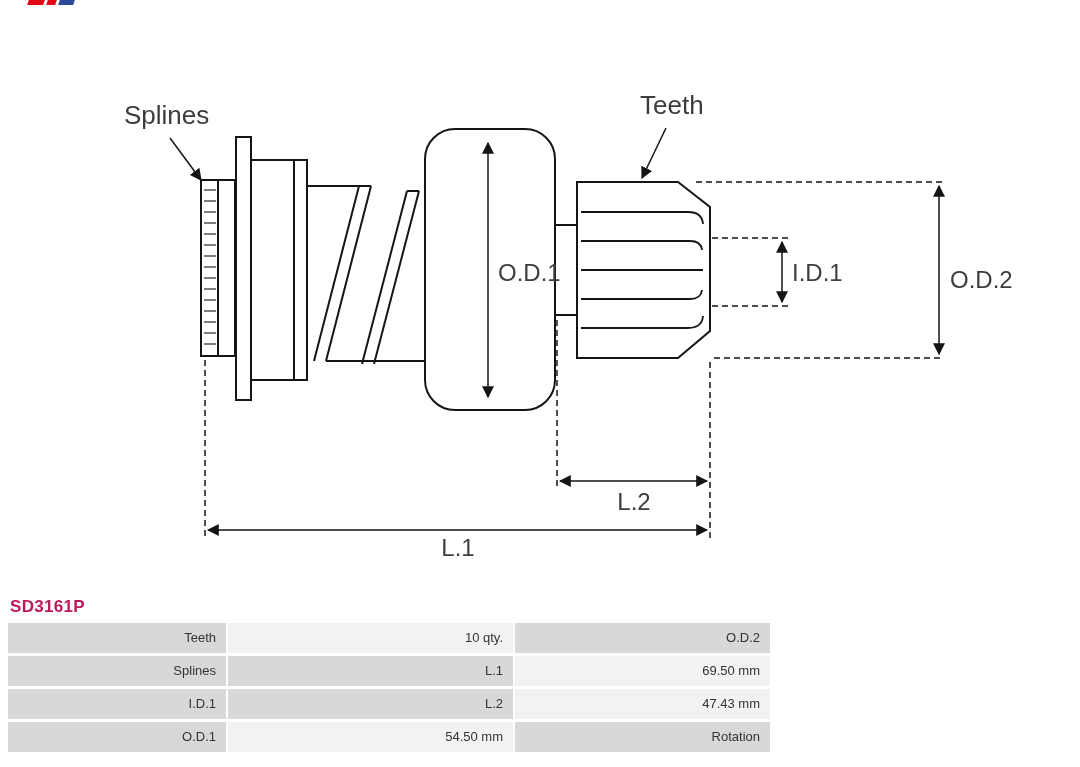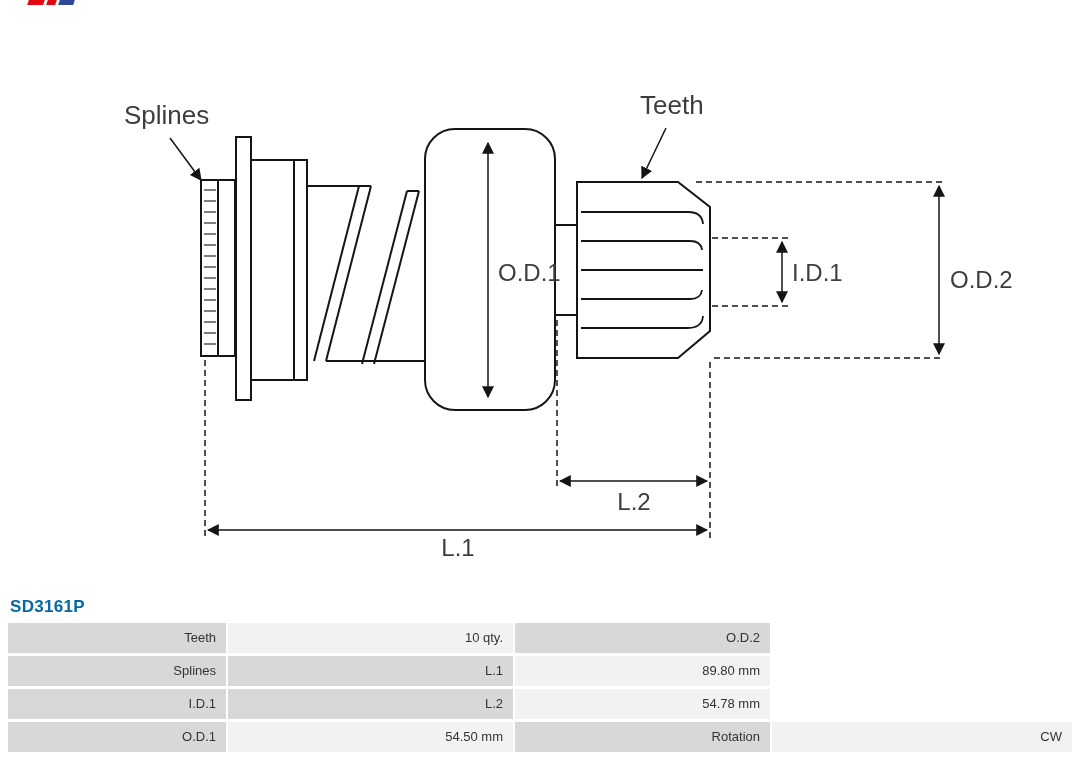--- a/index.html
+++ b/index.html
@@ -8,21 +8,21 @@
   
   .logo-fragment{position:absolute;top:0;left:28px;height:6px;display:flex;gap:3px;align-items:flex-start;}
   .logo-fragment .seg{display:block;height:5px;}
   .seg-r1{width:16px;background:#e30613;transform:skewX(-18deg);}
   .seg-r2{width:9px;background:#e30613;transform:skewX(-18deg);}
   .seg-b1{width:15px;background:#2d4899;transform:skewX(-18deg);}
 
   .diagram-wrap{width:1080px;height:595px;}
   svg text{fill:#3d3d3d;font-family:"Liberation Sans",sans-serif;}
 
-  .part-number{margin:2px 0 6px 10px;font-size:17px;font-weight:bold;color:#0369a1;letter-spacing:0.3px;}
+  .part-number{margin:2px 0 6px 10px;font-size:17px;font-weight:bold;color:#be185d;letter-spacing:0.3px;}
 
   .spec-table{margin:0 8px;width:1064px;}
   .trow{display:grid;grid-template-columns:218px 285px 255px 1fr;gap:2px;margin-bottom:3px;}
   .cell{height:30px;line-height:30px;text-align:right;padding-right:10px;font-size:13px;color:#333333;box-sizing:border-box;}
   .cell.lbl{background:#d8d8d8;}
   .cell.val{background:#f2f2f2;}
 </style>
 </head>
 <body>
 
@@ -128,26 +128,25 @@
 
 <div class="spec-table">
   <div class="trow">
     <div class="cell lbl">Teeth</div>
     <div class="cell val">10 qty.</div>
     <div class="cell lbl">O.D.2</div>
   </div>
   <div class="trow">
     <div class="cell lbl">Splines</div>
     <div class="cell lbl">L.1</div>
-    <div class="cell val">89.80 mm</div>
+    <div class="cell val">69.50 mm</div>
   </div>
   <div class="trow">
     <div class="cell lbl">I.D.1</div>
     <div class="cell lbl">L.2</div>
-    <div class="cell val">54.78 mm</div>
+    <div class="cell val">47.43 mm</div>
   </div>
   <div class="trow">
     <div class="cell lbl">O.D.1</div>
     <div class="cell val">54.50 mm</div>
     <div class="cell lbl">Rotation</div>
-    <div class="cell val">CW</div>
   </div>
 </div>
 
 </body></html>

